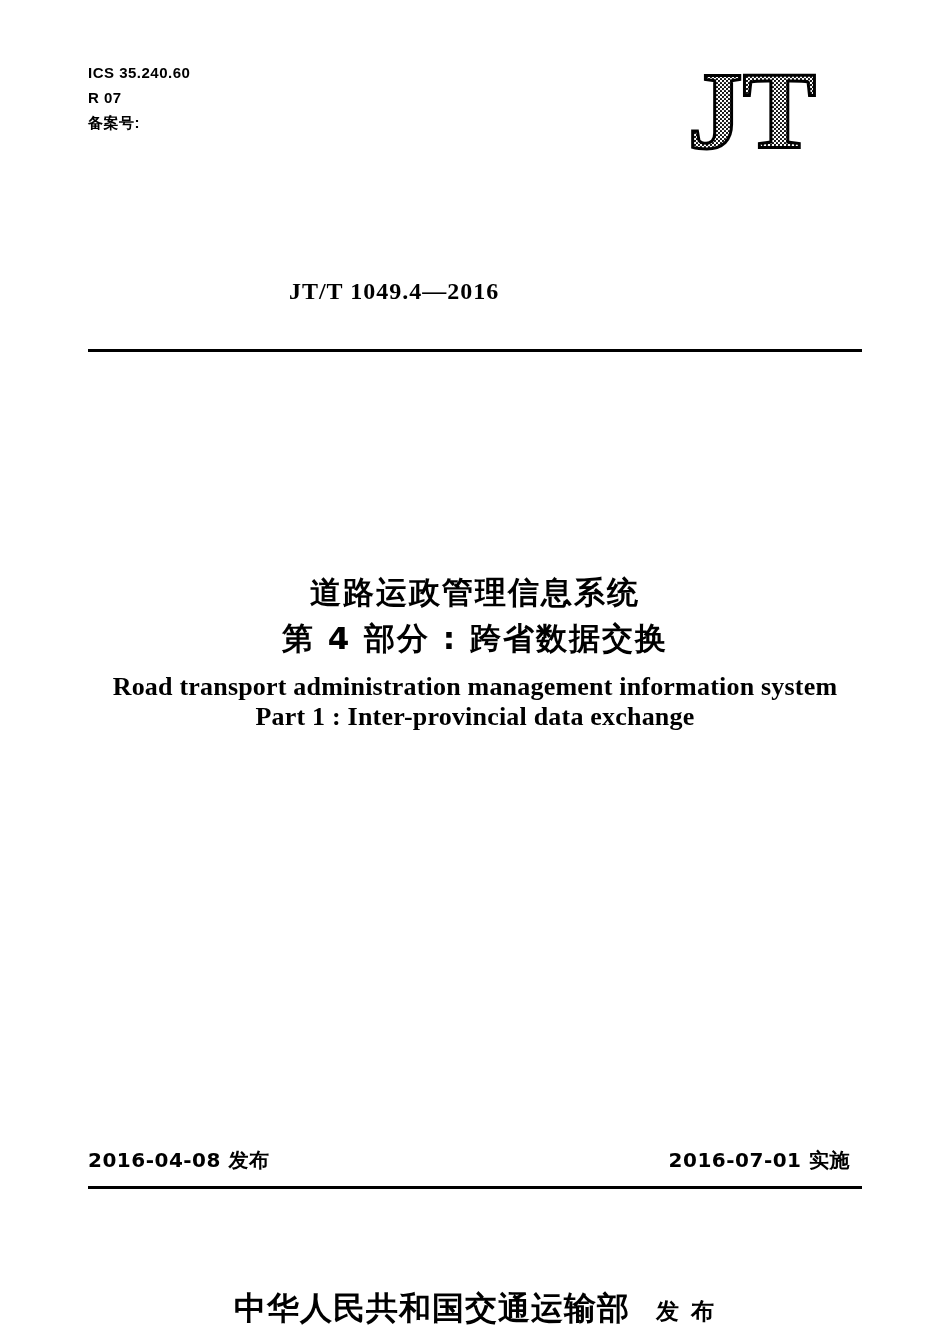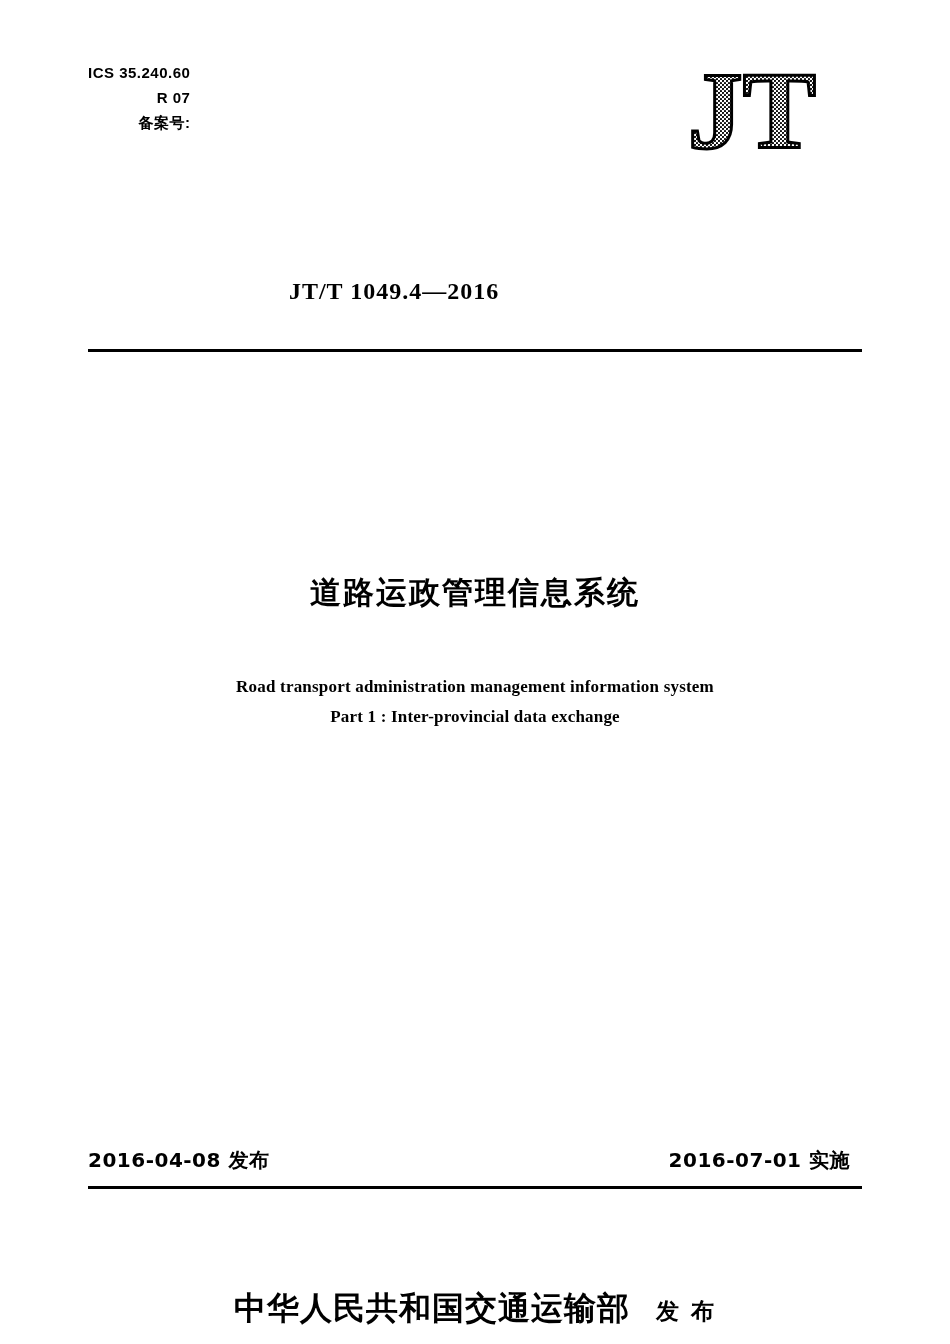--- a/index.html
+++ b/index.html
@@ -25,21 +25,20 @@
   
   .codes {
     position: absolute;
     left: 88px;
     top: 60px;
     font-family: "Liberation Sans", sans-serif;
     font-weight: bold;
     font-size: 15px;
     line-height: 25px;
     letter-spacing: 0.5px;
-    text-align: right;
   }
   .codes div { white-space: nowrap; }
 
   
   .jt-logo {
     position: absolute;
     right: 88px;
     top: 52px;
     width: 220px;
     height: 110px;
@@ -97,21 +96,21 @@
   .doc-title .line2 { letter-spacing: 2px; }
 
   .doc-title-en {
     position: absolute;
     left: 0;
     top: 672px;
     width: 950px;
     text-align: center;
     font-family: "Liberation Serif", serif;
     font-weight: bold;
-    font-size: 17px;
+    font-size: 26px;
     line-height: 30px;
     letter-spacing: 0.2px;
   }
 
   
   .date-row {
     position: absolute;
     left: 88px;
     top: 1147px;
     width: 774px;
@@ -176,20 +175,21 @@
     </svg>
   </div>
 
 
   <div class="std-number">JT/T 1049.4—2016</div>
 
   <div class="rule-top"></div>
 
   <div class="doc-title">
     <div class="line1">道路运政管理信息系统</div>
+    <div class="line2">第 4 部分 : 跨省数据交换</div>
   </div>
 
   <div class="doc-title-en">
     <div>Road transport administration management information system</div>
     <div>Part 1 : Inter-provincial data exchange</div>
   </div>
 
   <div class="date-row">
     <span class="date-left">2016-04-08 发布</span>
     <span class="date-right">2016-07-01 实施</span>

